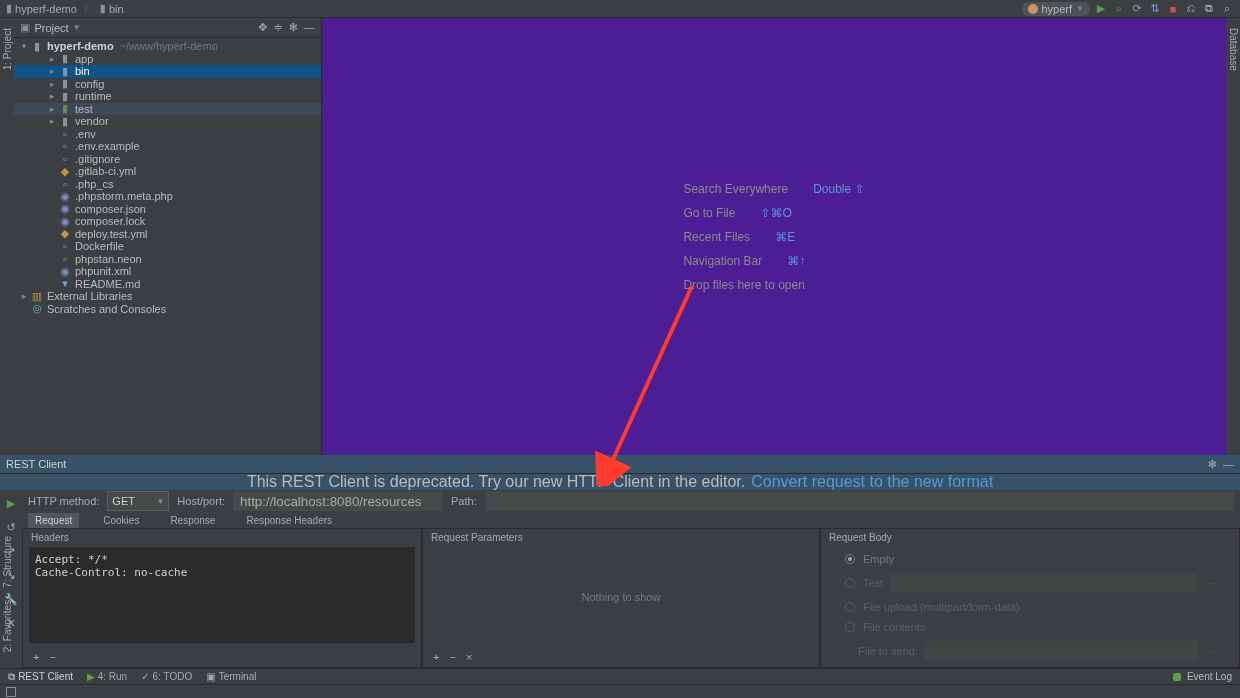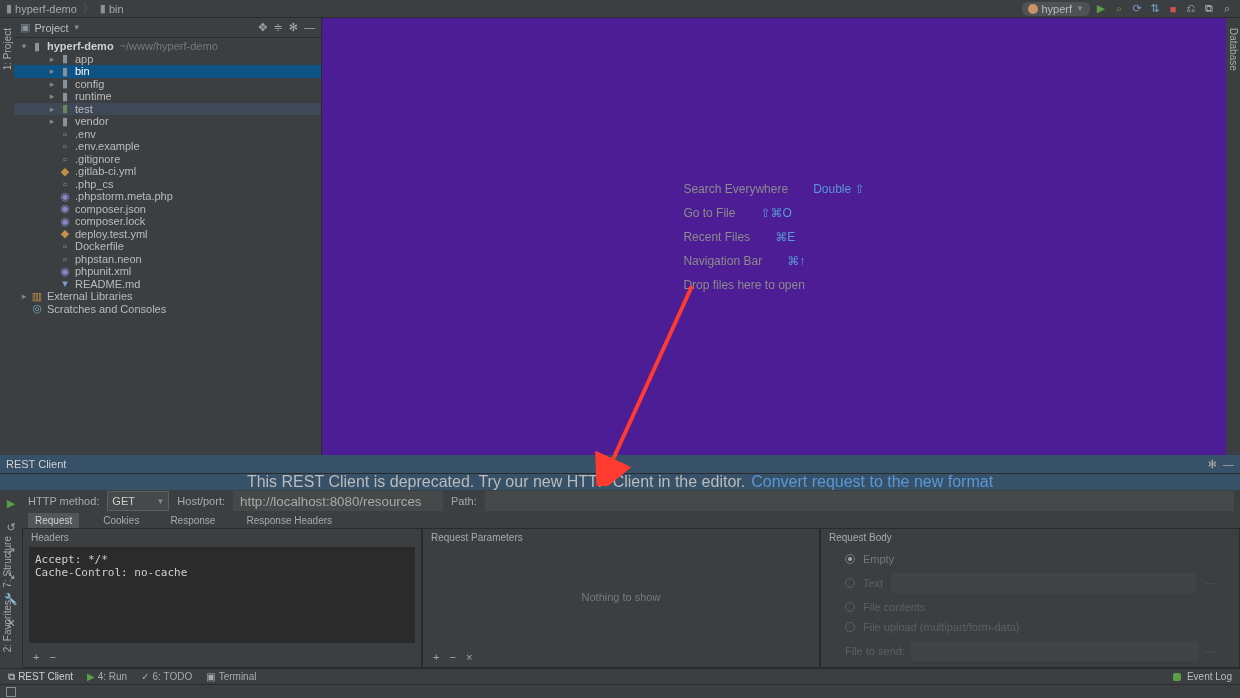--- a/index.html
+++ b/index.html
@@ -95,21 +95,21 @@
 .panel { border: 1px solid #2b2b2b; display: flex; flex-direction: column; }
 .panel-title { height: 18px; padding: 3px 8px; color: #a9a9a9; font-size: 10px; }
 .headers-text { flex: 1; background: #2b2b2b; margin: 0 6px 4px 6px; padding: 6px; font-family: Menlo, monospace; font-size: 11px; color: #d0d0d0; white-space: pre; }
 .panel-footer { height: 20px; display: flex; align-items: center; gap: 10px; padding-left: 10px; color: #a9a9a9; }
 .param-empty { flex: 1; display: flex; align-items: center; justify-content: center; color: #787878; font-size: 11px; }
 .body-panel { padding: 6px 24px; display: flex; flex-direction: column; gap: 8px; font-size: 11px; }
 .radio-row { display: flex; align-items: center; gap: 8px; color: #787878; }
 .radio { width: 10px; height: 10px; border-radius: 50%; border: 1px solid #787878; display: inline-block; position: relative; }
 .radio.on::after { content: ""; position: absolute; inset: 2px; background: #a9a9a9; border-radius: 50%; }
 .text-input { flex: 1; height: 20px; background: #45494a; border: 1px solid #45494a; }
-.file-row { display: flex; align-items: center; gap: 6px; }
+.file-row { display: flex; align-items: center; gap: 6px; margin-left: 13px; }
 .file-row label { color: #787878; }
 .file-input { flex: 1; height: 20px; background: #45494a; border: 1px solid #45494a; }
 .dim { opacity: .55; }
 
 
 .bottom-tabs { height: 16px; background: #3c3f41; border-top: 1px solid #2b2b2b; display: flex; align-items: center; justify-content: space-between; padding: 0 8px; }
 .bt-left { display: flex; gap: 14px; }
 .bt-tab { font-size: 10px; color: #a9a9a9; cursor: pointer; display: flex; align-items: center; gap: 3px; }
 .bt-tab.active { color: #d0d0d0; }
 .bt-right { display: flex; align-items: center; gap: 6px; font-size: 10px; }
@@ -392,25 +392,25 @@
               <span>Empty</span>
             </div>
           <div class="radio-row dim">
               <span class="radio"></span>
               <span>Text</span>
               <span class="text-input"></span>
               <span style="color:#787878">⋯</span>
             </div>
           <div class="radio-row dim">
               <span class="radio"></span>
-              <span>File contents</span>
+              <span>File upload (multipart/form-data)</span>
             </div>
           <div class="radio-row dim">
               <span class="radio"></span>
-              <span>File upload (multipart/form-data)</span>
+              <span>File contents</span>
             </div>
           <div class="file-row dim">
               <label>File to send:</label>
               <span class="file-input"></span>
               <span style="color:#787878">⋯</span>
             </div>
         </div>
       </div>
     </div>
   </div>

